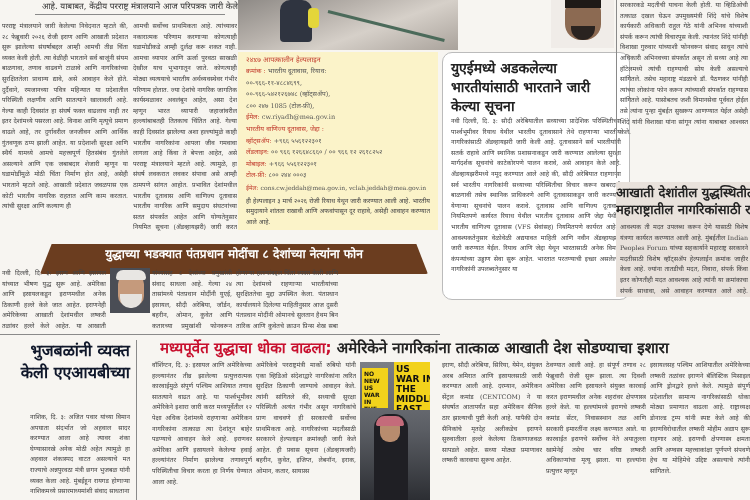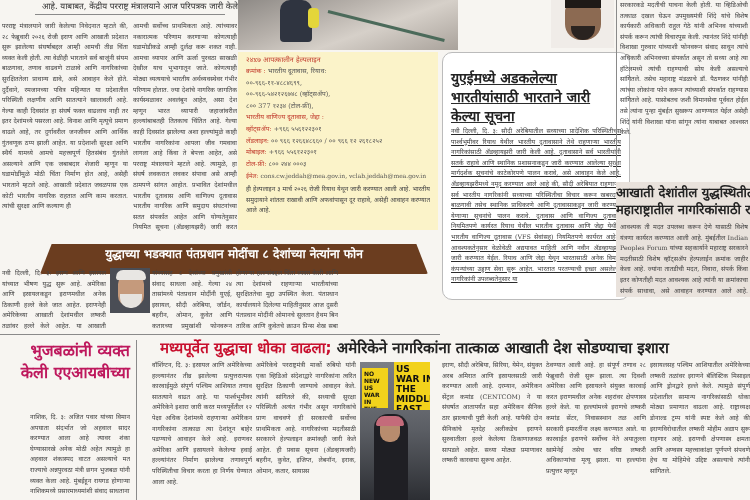--- a/index.html
+++ b/index.html
@@ -31,31 +31,32 @@
   <div style="position:absolute; left:42px; top:0; width:32px; height:42px; background:#2f3440; border-radius:10px 10px 4px 4px;"></div>
   <div style="position:absolute; left:70px; top:8px; width:11px; height:20px; background:#e4d63a; border-radius:4px;"></div>
   <div style="position:absolute; left:90px; top:10px; width:120px; height:3px; background:#4b6a5a; transform:rotate(14deg); transform-origin:left;"></div>
 </div>
 
 <div class="abs helpline-box" style="left:238px; top:52px; width:200px; height:178px; padding:3px 8px;">
   <div class="helpline-title">२४x७ आपत्कालीन हेल्पलाइन</div>
   <div class="helpline-line"><span class="lbl">क्रमांक :</span> <span>भारतीय दूतावास, रियाध:</span></div>
   <div class="helpline-line"><span>००-९६६-११-४८८४६९९,</span></div>
   <div class="helpline-line"><span>००-९६६-५४२१२६७४८ (व्हॉट्सॲप),</span></div>
-  <div class="helpline-line"><span>८०० 377 १२३४ (टोल-फ्री),</span></div>
+  <div class="helpline-line"><span>८०० २४७ 1085 (टोल-फ्री),</span></div>
+  <div class="helpline-line"><span class="lbl">ईमेल:</span> <span>cw.riyadh@mea.gov.in</span></div>
   <div class="helpline-line"><span class="lbl">भारतीय वाणिज्य दूतावास, जेद्दा :</span></div>
   <div class="helpline-line"><span class="lbl">व्हॉट्सॲप:</span> <span>+९६६ ५५६१२२३०१</span></div>
   <div class="helpline-line"><span class="lbl">लँडलाइन:</span> <span>०० ९६६ १२६६४८६६० / ०० ९६६ १२ २६१८२५२</span></div>
   <div class="helpline-line"><span class="lbl">मोबाइल:</span> <span>+९६६ ५५६१२२३०१</span></div>
   <div class="helpline-line"><span class="lbl">टोल-फ्री:</span> <span>८०० २४४ ०००३</span></div>
   <div class="helpline-line" style="font-size:6px;"><span class="lbl">ईमेल:</span> <span>cons.cw.jeddah@mea.gov.in, vclab.jeddah@mea.gov.in</span></div>
   <div class="col-text" style="margin-top:2px; height:34px; font-size:6.3px; line-height:10.6px;">ही हेल्पलाइन ३ मार्च २०२६ रोजी रियाध येथून जारी करण्यात आली आहे. भारतीय समुदायाने शांतता राखावी आणि अफवांपासून दूर राहावे, असेही आवाहन करण्यात आले आहे.</div>
 </div>
 
-<div class="abs rounded-box" style="left:442px; top:52px; width:188px; height:248px; padding:16px 8px;text-decoration:underline;">
+<div class="abs rounded-box" style="left:442px; top:52px; width:188px; height:248px; padding:6px 8px;">
   <div class="hd" style="font-size:14px; line-height:19px; color:#222;">युएईमध्ये अडकलेल्या भारतीयांसाठी भारताने जारी केल्या सूचना</div>
   <div class="col-text" style="height:178px;">
     <span>नवी दिल्ली, दि. ३:</span>
     <span>सौदी अरेबियातील सध्याच्या प्रादेशिक परिस्थितीच्या पार्श्वभूमीवर रियाध येथील भारतीय दूतावासाने तेथे राहणाऱ्या भारतीय नागरिकांसाठी ॲडव्हायझरी जारी केली आहे. दूतावासाने सर्व भारतीयांनी सतर्क राहावे आणि स्थानिक प्रशासनाकडून जारी करण्यात आलेल्या सुरक्षा मार्गदर्शक सूचनांचे काटेकोरपणे पालन करावे, असे आवाहन केले आहे. ॲडव्हायझरीमध्ये नमूद करण्यात आले आहे की, सौदी अरेबियात राहणाऱ्या सर्व भारतीय नागरिकांनी सध्याच्या परिस्थितीचा विचार करून खबरदारी बाळगावी तसेच स्थानिक प्राधिकरणे आणि दूतावासाकडून जारी करण्यात येणाऱ्या सूचनांचे पालन करावे. दूतावास आणि वाणिज्य दूतावास नियमितपणे कार्यरत रियाध येथील भारतीय दूतावास आणि जेद्दा येथील भारतीय वाणिज्य दूतावास (VFS सेवांसह) नियमितपणे कार्यरत आहेत. आवश्यकतेनुसार वेळोवेळी अद्ययावत माहिती आणि नवीन ॲडव्हायझरी जारी करण्यात येईल. रियाध आणि जेद्दा येथून भारतासाठी अनेक विमान कंपन्यांच्या उड्डाण सेवा सुरू आहेत. भारतात परतण्याची इच्छा असलेल्या नागरिकांनी उपलब्धतेनुसार या</span>
   </div>
 </div>
 
 <div class="photo" style="left:551px; top:0px; width:63px; height:48px; background:#f0ece8;">
   <div style="position:absolute; left:14px; top:0px; width:36px; height:40px; background:#8c6a52; border-radius:12px 12px 16px 16px;"></div>
   <div style="position:absolute; left:14px; top:0px; width:36px; height:8px; background:#1f1a17;"></div>
@@ -82,21 +83,21 @@
   <div style="position:absolute; left:6px; top:2px; width:30px; height:10px; background:#e8e6e3; border-radius:10px 10px 4px 4px;"></div>
   <div style="position:absolute; left:10px; top:26px; width:22px; height:14px; background:#e6e3df; border-radius:0 0 10px 10px;"></div>
 </div>
 
 <div class="abs col-text" style="left:2px; top:268px; width:104px; height:64px;">नवी दिल्ली, दि. ३: इराण आणि इस्रायल यांच्यात भीषण युद्ध सुरू आहे. अमेरिका आणि इस्रायलकडून इराणमधील अनेक ठिकाणी हल्ले केले जात आहेत. इराणनेही अमेरिकेच्या आखाती देशांमधील लष्करी तळांवर हल्ले केले आहेत. या आखाती देशांमध्ये भारतीय लोकही मोठ्या प्रमाणात राहतात. या संकटाच्या काळात पंतप्रधान नरेंद्र मोदी यांनी ओमानचे सुलतान आणि कुवेतचे क्राउन प्रिन्स</div>
 <div class="abs col-text" style="left:152px; top:268px; width:80px; height:64px;">यांच्यासह ८ देशांच्या प्रमुखांशी संवाद साधला आहे. गेल्या २४ तासांमध्ये पंतप्रधान मोदींनी युएई, इस्रायल, सौदी अरेबिया, जॉर्डन, बहरीन, ओमान, कुवेत आणि कतारच्या प्रमुखांशी फोनवरून संवाद साधला आहे. यात मोदींनी शांतता राखण्याचे, संवादातून तोडगा काढण्याचे आणि भारतीयांचा सुरक्षेबाबत चर्चा केली. पंतप्रधान नरेंद्र मोदी यांनी ८ आखाती देशांच्या प्रमुखांशी चर्चा करताना सतत</div>
 <div class="abs col-text" style="left:236px; top:268px; width:102px; height:64px;">होणाऱ्या हल्ल्यांबद्दल चिंता व्यक्त केली आणि त्या देशांमध्ये राहणाऱ्या भारतीयांच्या सुरक्षिततेचा मुद्दा उपस्थित केला. पंतप्रधान कार्यालयाने दिलेल्या माहितीनुसार आज दुसरी पंतप्रधान मोदींनी ओमानचे सुलतान हैथम बिन तारिक आणि कुवेतचे क्राउन प्रिन्स शेख सबा अल-खालिद अल-हमद अल-मुबारक अल-सबा यांच्याशी फोनवरून संवाद साधला. यावेळी भारतीय नागरिकांच्या सुरक्षेबाबत चर्चा झाल्याची माहिती समोर आली आहे.</div>
 
 <div class="rule" style="left:0px; top:334px; width:440px; height:1px;"></div>
 
-<div class="abs hd" style="left:0px; top:340px; width:130px; text-align:right; font-size:16px; line-height:22px; color:#be185d;">
+<div class="abs hd" style="left:0px; top:340px; width:130px; text-align:right; font-size:16px; line-height:22px; color:#0f172a;">
   <div>भुजबळांनी व्यक्त</div>
   <div>केली एएआयबीच्या</div>
 </div>
 <div class="abs col-text" style="left:30px; top:412px; width:100px; height:88px;">नाशिक, दि. ३: अजित पवार यांच्या विमान अपघाता संदर्भात जो अहवाल सादर करण्यात आला आहे त्यावर शंका घेण्यासारखे अनेक मोठी अहेत त्यामुळे हा अहवाल शंकास्पद वाटत असल्याचे मत राज्याचे अन्नपुरवठा मंत्री छगन भुजबळ यांनी व्यक्त केला आहे. मुंबईहून रायगड होणाऱ्या नाशिकमध्ये प्रसारमाध्यमांशी संवाद साधताना</div>
 <div class="rule" style="left:136px; top:340px; width:1px; height:160px;"></div>
 
 <div class="abs hd" style="left:140px; top:338px; width:610px; font-size:15px; line-height:20px; white-space:nowrap; overflow:hidden;margin-left:20px;">
   <span style="color:#c8102e;">मध्यपूर्वेत युद्धाचा धोका वाढला;</span>
   <span style="color:#222;">अमेरिकेने नागरिकांना तात्काळ आखाती देश सोडण्याचा इशारा</span>
 </div>

